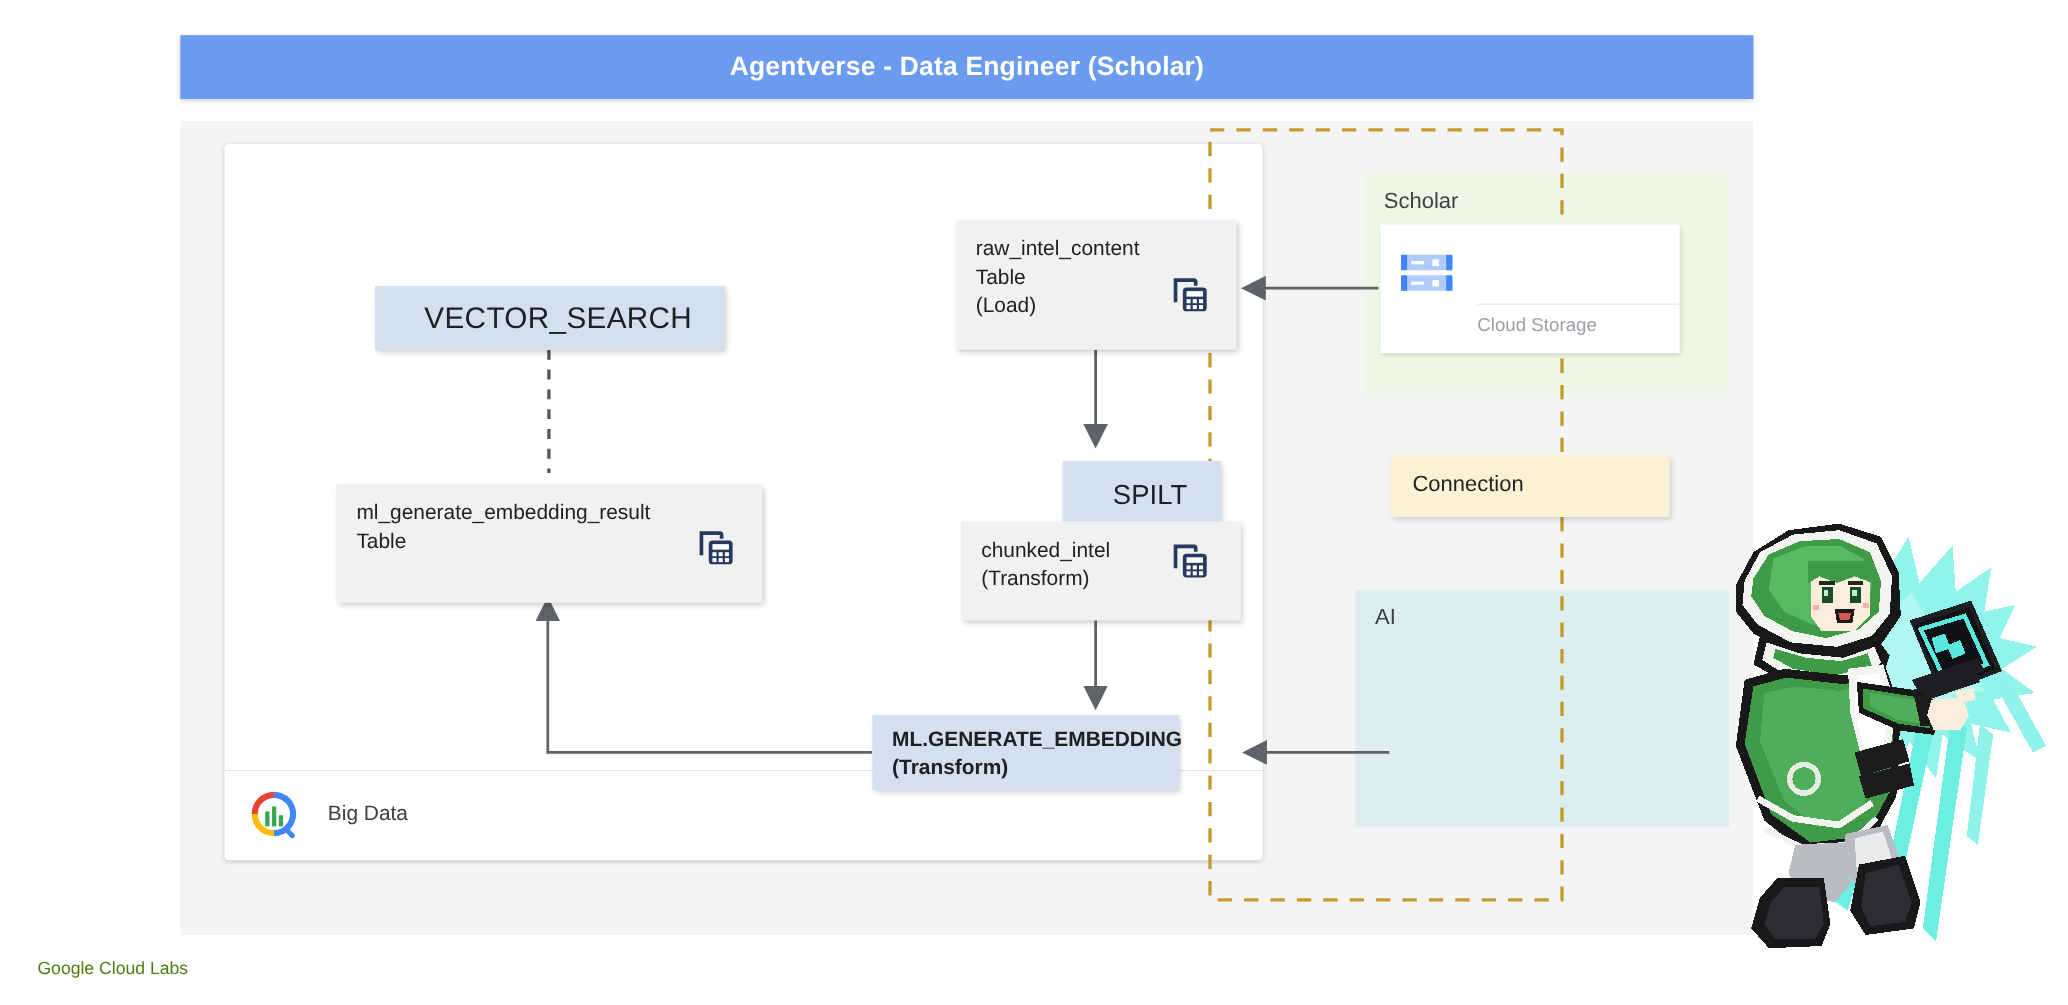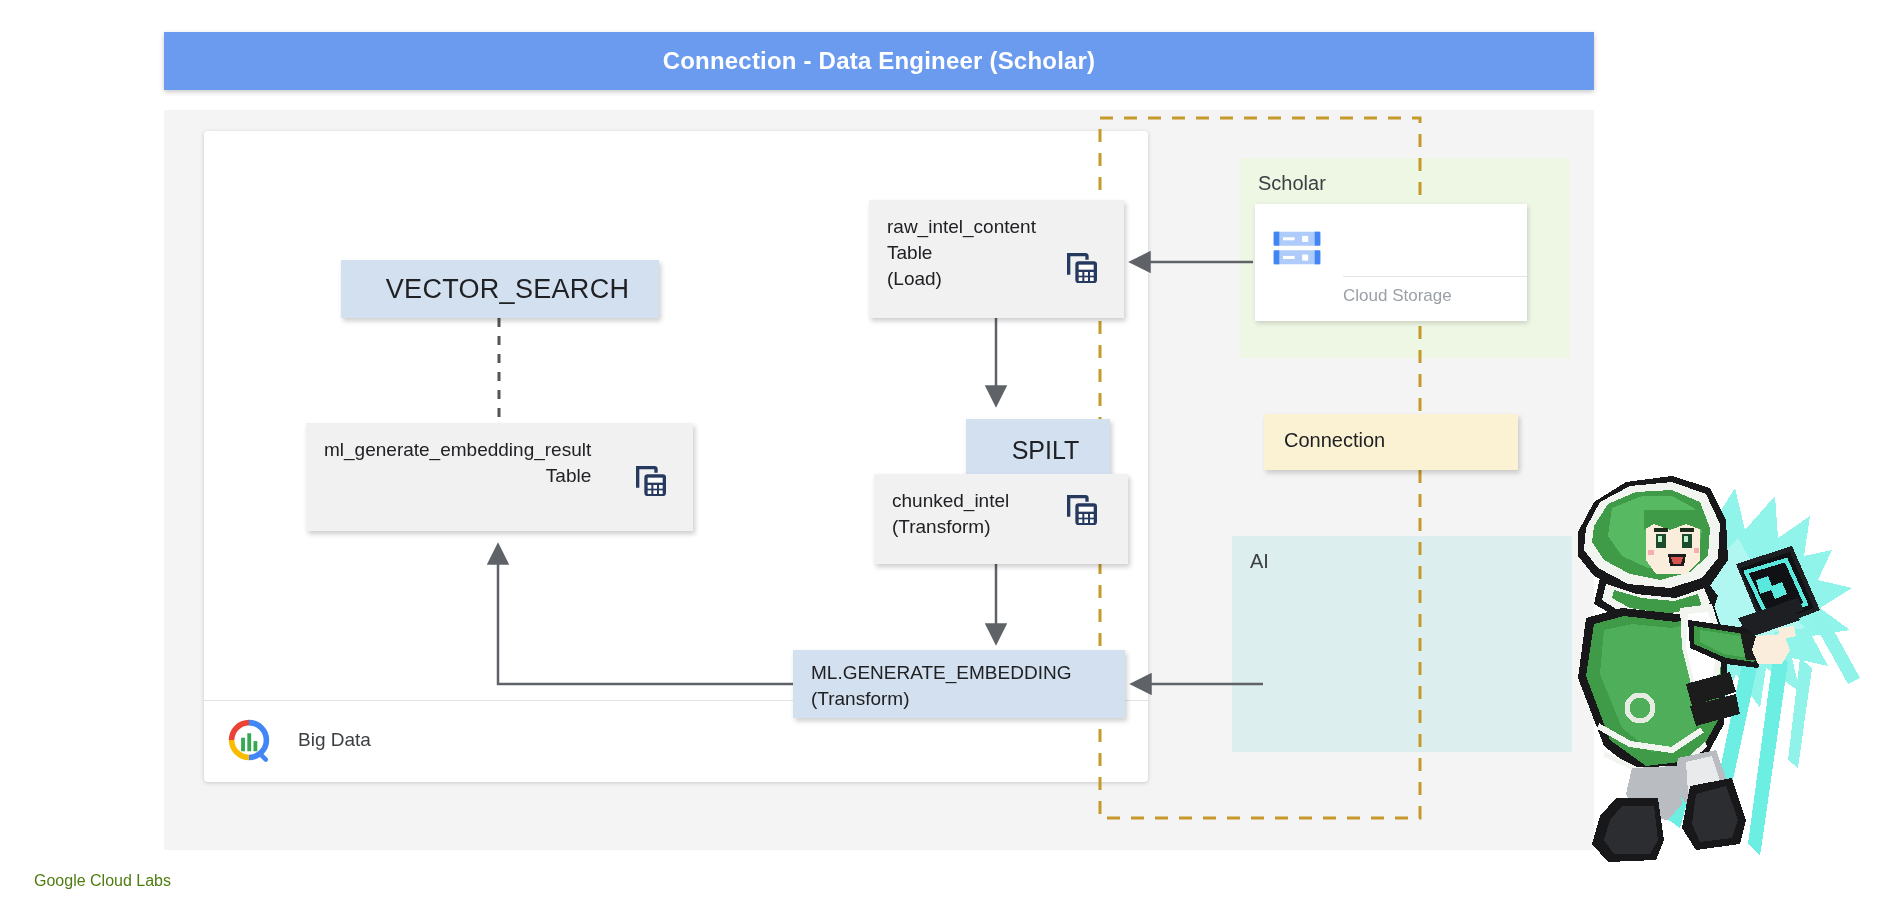--- a/index.html
+++ b/index.html
@@ -60,37 +60,37 @@
   .node .txt{position:absolute;left:18px;top:14px;white-space:pre-line;}
   .node.center{display:flex;align-items:center;justify-content:center;padding-left:15px;}
   .node.center .ctxt{font-size:26px;color:#202124;}
   .tbl-icon{position:absolute;}
 
   
   #vector-search{left:341px;top:260px;width:318px;height:58px;}
   #vector-search .ctxt{font-size:27px;letter-spacing:.3px;}
 
   
-  #ml-result{left:306px;top:423px;width:387px;height:108px;text-align:right;}
+  #ml-result{left:306px;top:440px;width:387px;height:108px;}
   #ml-result .tbl-icon{right:22px;top:38px;}
 
   
   #raw-intel{left:869px;top:200px;width:255px;height:118px;}
   #raw-intel .tbl-icon{right:22px;top:48px;}
 
   
   #spilt{left:922px;top:419px;width:144px;height:62px;margin-left:44px;}
   #spilt .ctxt{font-size:25px;}
 
   
   #chunked{left:874px;top:474px;width:254px;height:90px;}
   #chunked .tbl-icon{right:26px;top:16px;}
 
   
-  #mlgen{left:793px;top:650px;width:332px;height:68px;}
+  #mlgen{left:793px;top:650px;width:279px;height:68px;font-weight:bold;}
   #mlgen .txt{top:10px;}
 
   
   .group{
     position:absolute;box-sizing:border-box;
   }
   .group .gtitle{
     position:absolute;left:18px;top:14px;font-size:20px;color:#3c4043;
   }
   #storage-group{left:1240px;top:158px;width:330px;height:200px;background:#eef6e4;}
@@ -139,21 +139,21 @@
 
   
   .sprite{position:absolute;left:1560px;top:468px;width:320px;height:410px;}
 </style>
 </head>
 <body>
 
 <div class="stage">
 
   <div class="title-bar">
-    <span class="t">Connection - Data Engineer (Scholar)</span>
+    <span class="t">Agentverse - Data Engineer (Scholar)</span>
   </div>
 
   <div class="canvas"></div>
 
   <div class="bq-panel"></div>
   <div class="bq-divider"></div>
 
   <div class="group" id="storage-group">
     <span class="gtitle">Scholar</span>
   </div>

